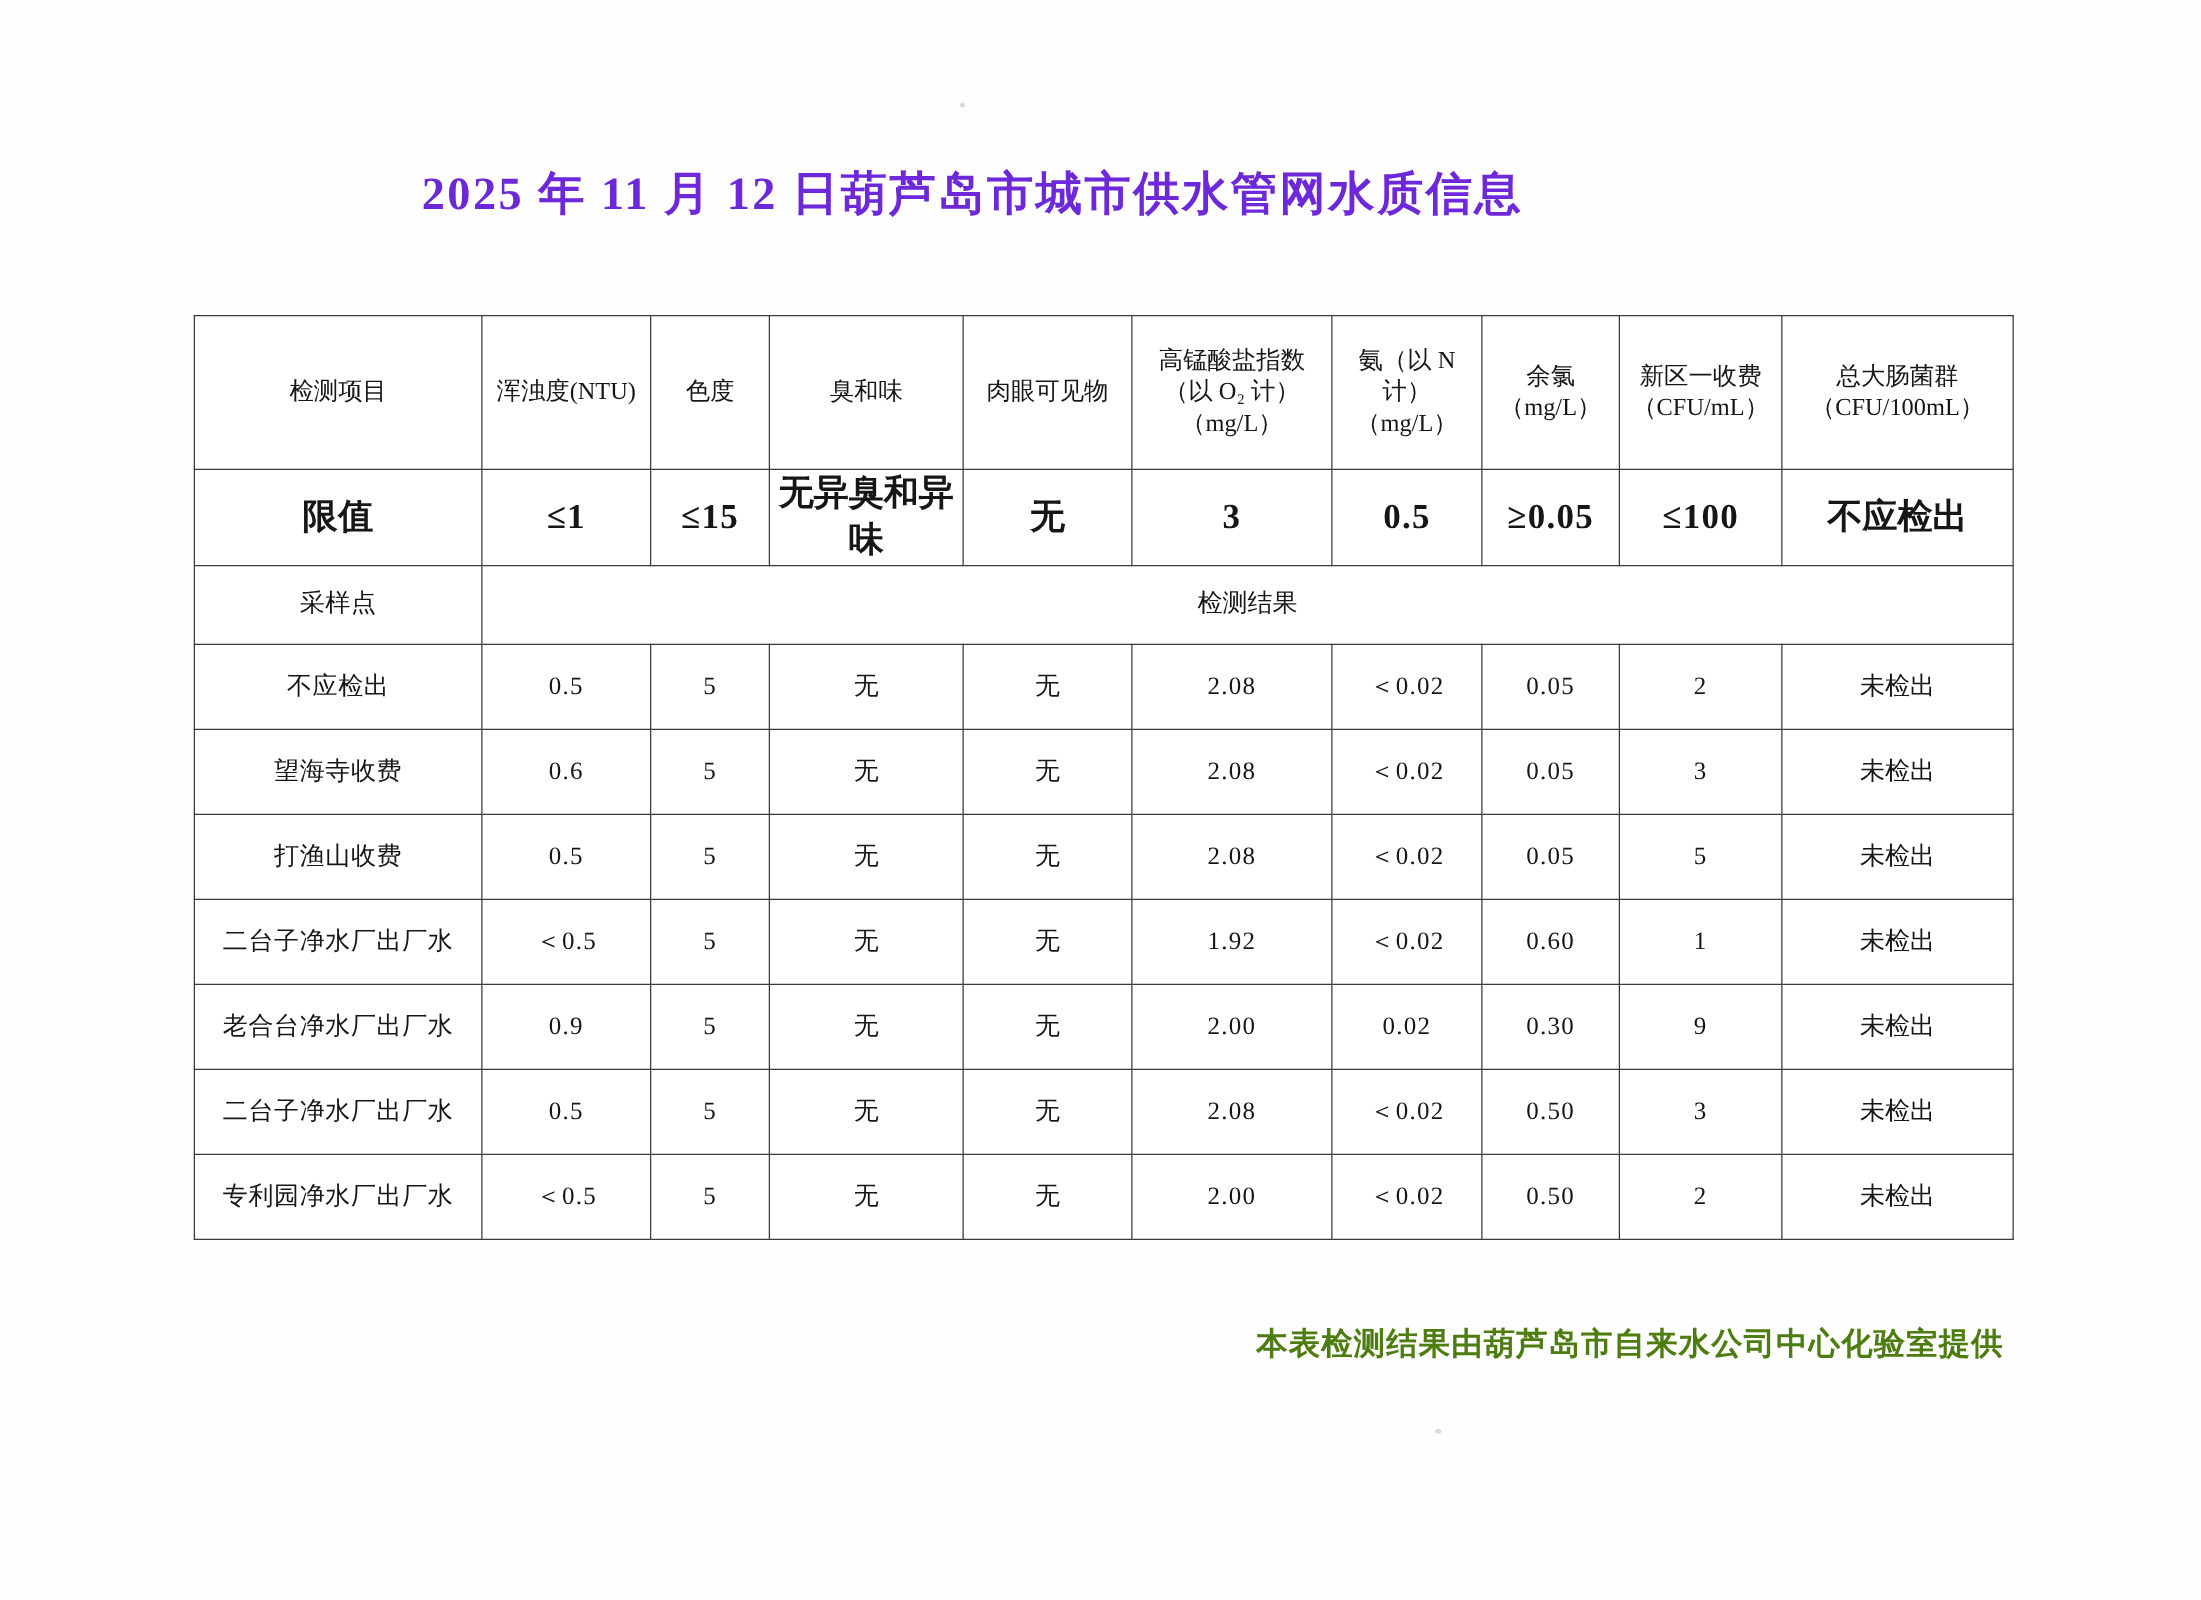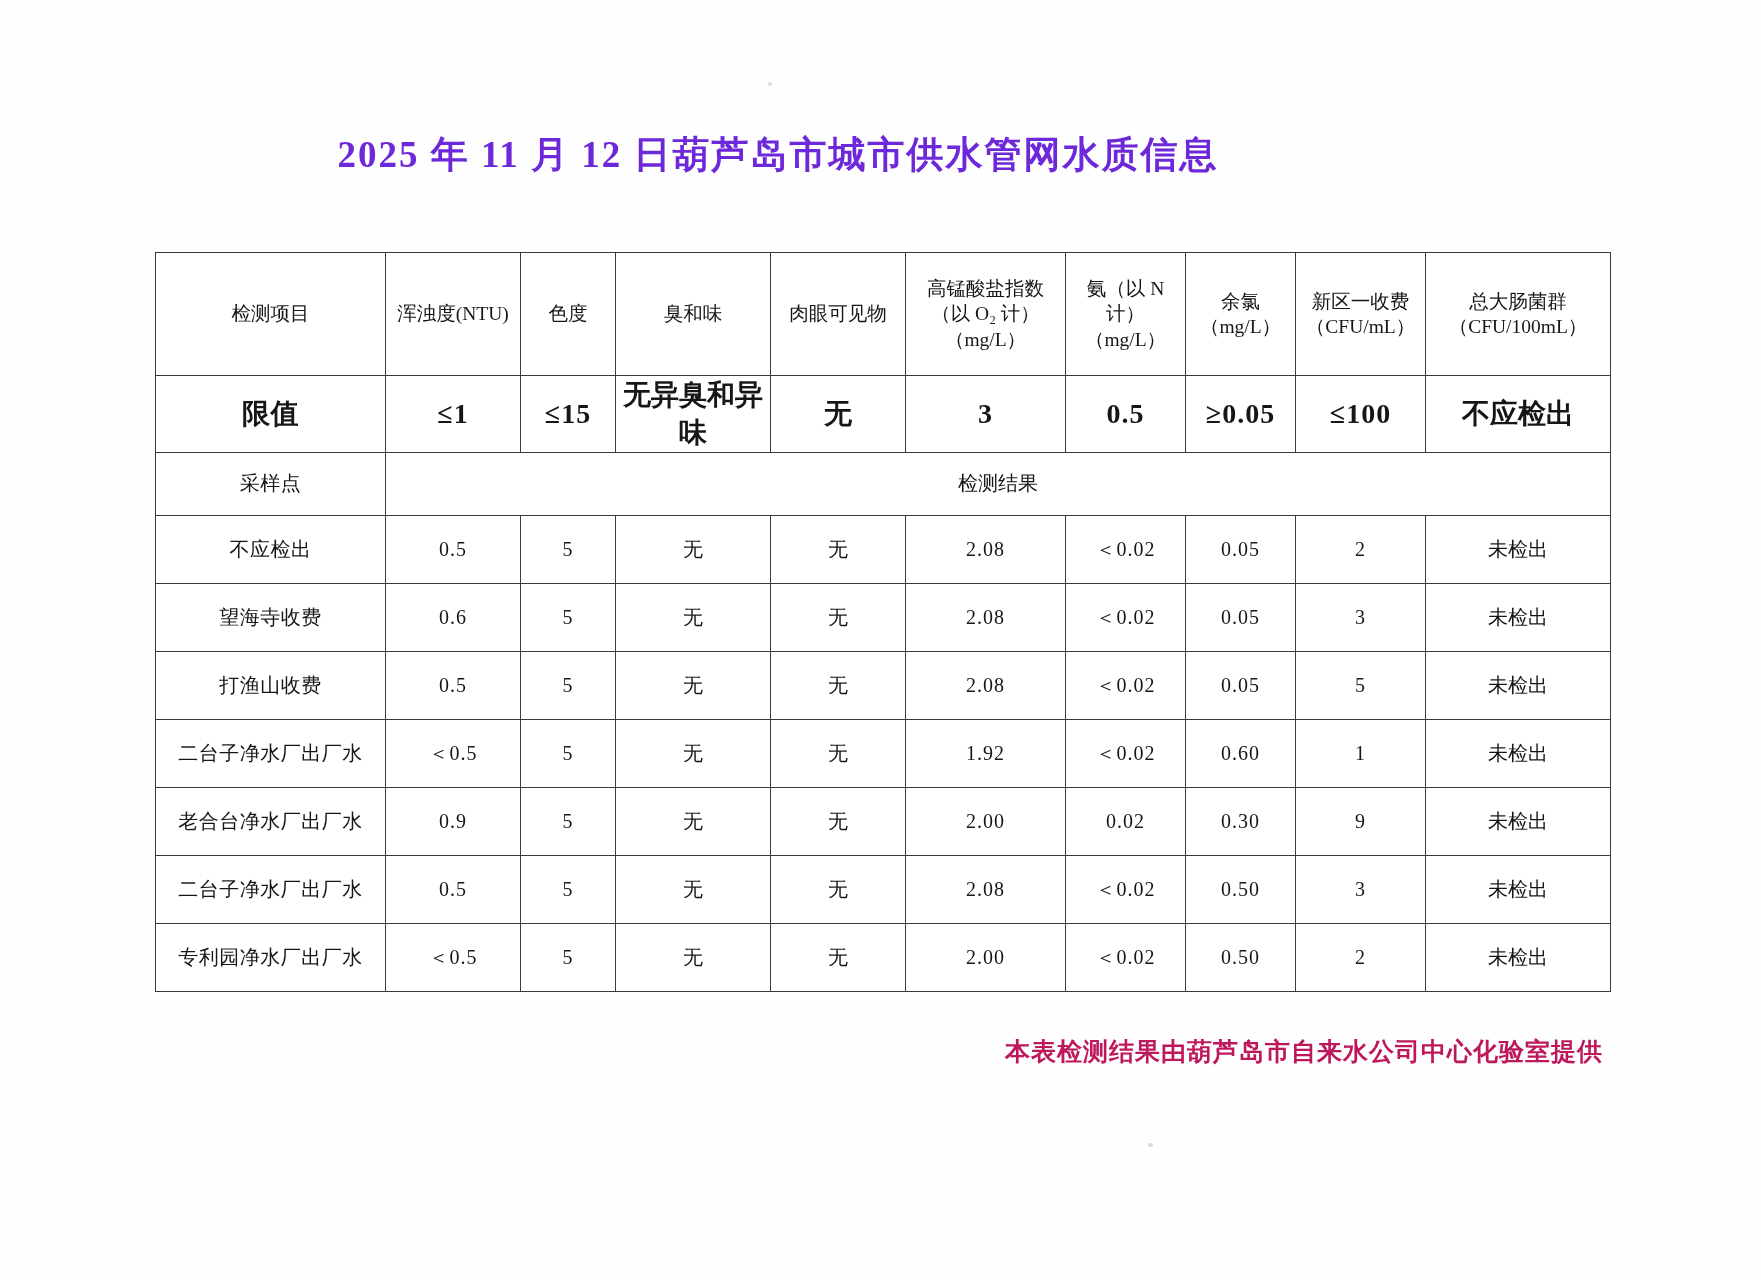--- a/index.html
+++ b/index.html
@@ -76,25 +76,25 @@
   tr.samplehdr td { height: 62px; font-size: 20px; }
   tr.datarow td { height: 67px; font-size: 20px; }
   td.site {
     font-size: 20.5px;
     letter-spacing: 0.5px;
   }
   td.num { font-family: "Liberation Serif", "DejaVu Serif", serif; letter-spacing: 1px; }
   .footer-note {
     position: absolute;
     right: 158px;
-    top: 1035px;
+    top: 1058px;
     font-size: 25px;
     font-weight: bold;
     letter-spacing: 1px;
-    color: #be185d;
+    color: #4d7c0f;
   }
 </style>
 </head>
 <body>
 
 <div class="page">
 
   <div class="speck" style="left:768px; top:82px; width:4px; height:4px;"></div>
   <div class="speck" style="left:1148px; top:1143px; width:5px; height:4px;"></div>
 

